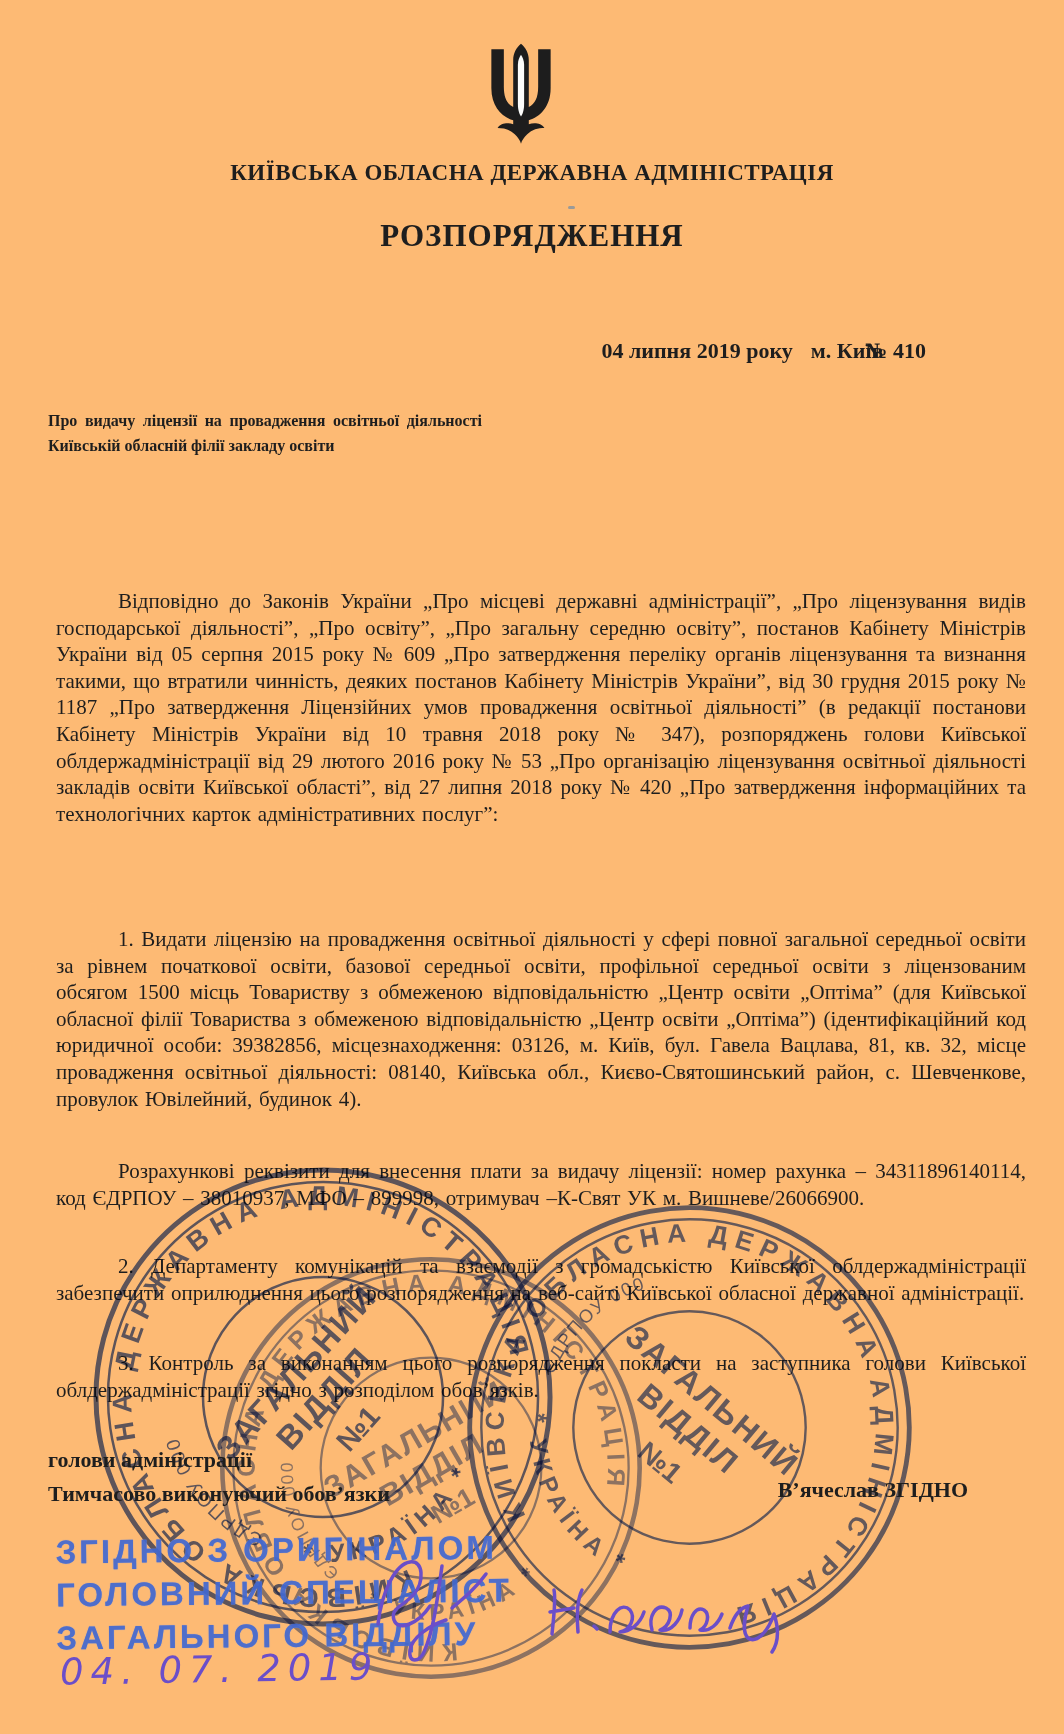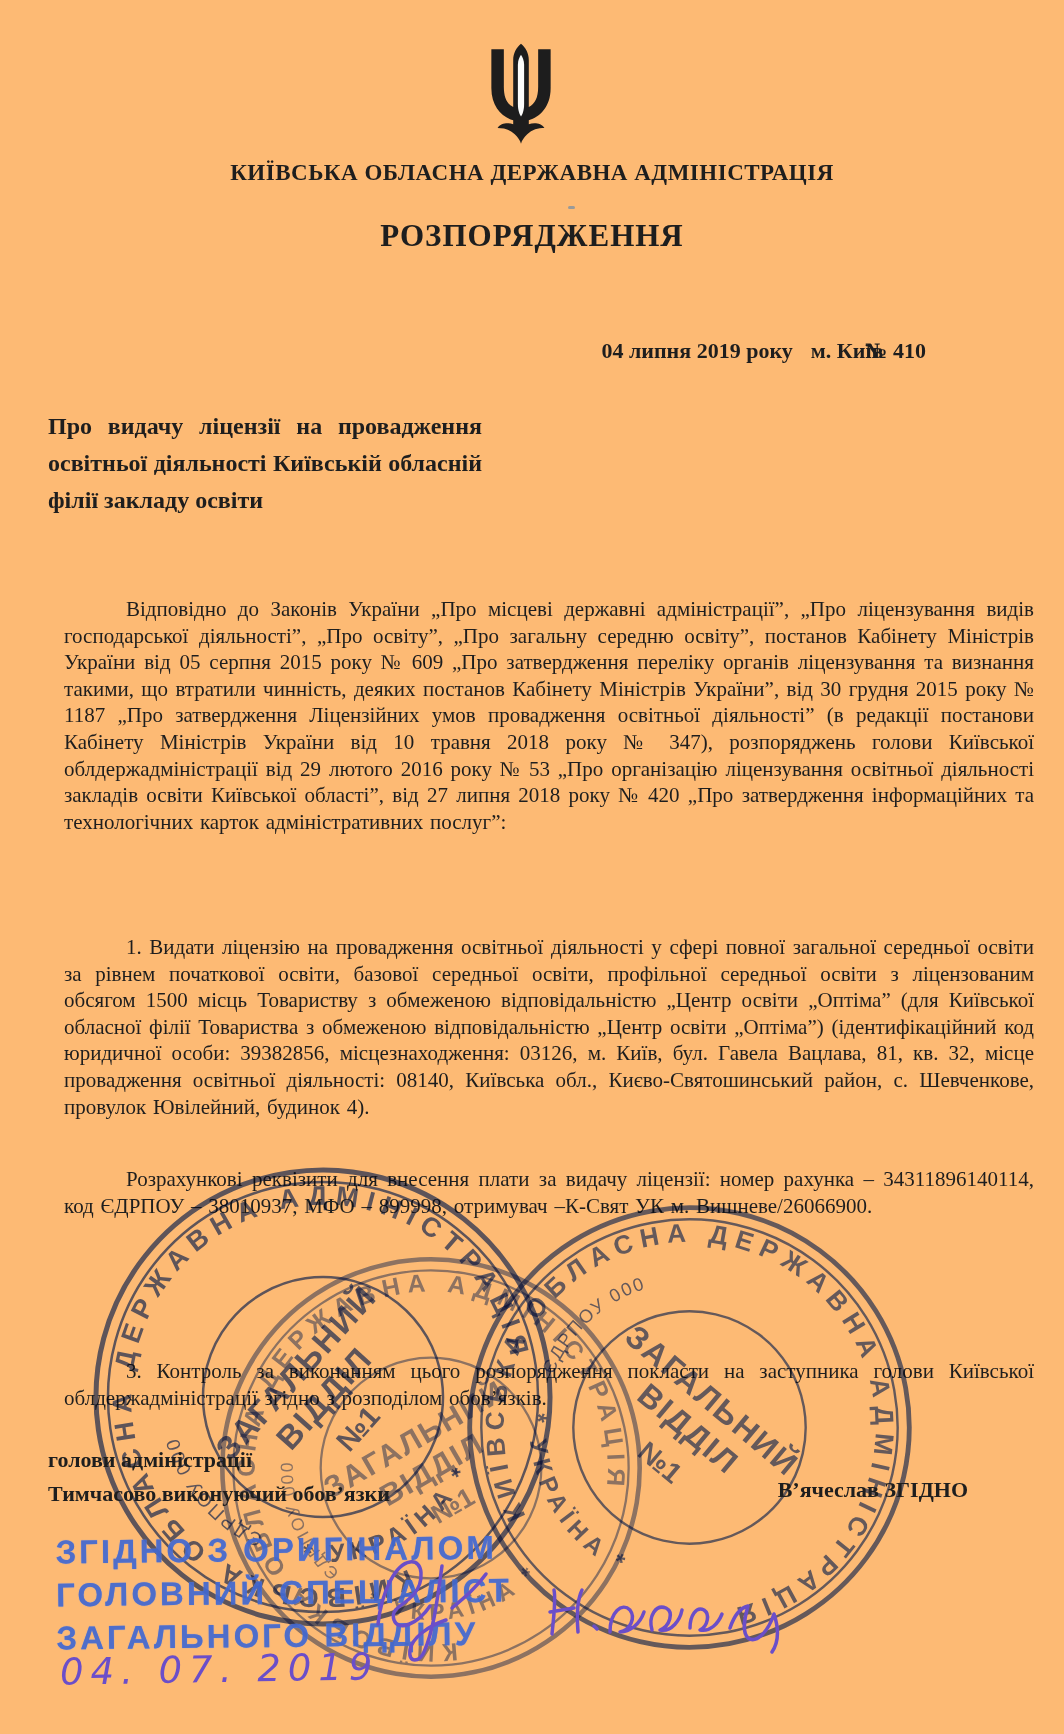--- a/index.html
+++ b/index.html
@@ -28,26 +28,26 @@
   .dateline {
     position:absolute; top:324px; left:0; right:0;
     display:flex; justify-content:flex-end;
     padding:0 138px 0 48px;
     font-weight:bold; font-size:22px;margin-top:14px;
   }
   .dateline .mid { transform:translateX(18px); }
 
   .subject {
     position:absolute; left:48px; top:408px; width:434px;
-    font-weight:bold; font-size:24px; line-height:37px;
+    font-weight:bold; font-size:16px; line-height:25px;
     text-align:justify;
   }
 
   .para {
-    position:absolute; left:48px; width:970px; margin:16px;
+    position:absolute; left:48px; width:970px; margin:8px;
     font-size:21px; line-height:26.6px;
     text-align:justify; text-indent:62px;
     word-spacing:1.5px;
   }
   .p-preamble { top:580px; }
   .p-item1    { top:918px; }
   .p-payment  { top:1150px; }
   .p-item2    { top:1245px; }
   .p-item3    { top:1342px; }
 
@@ -116,20 +116,21 @@
     <span>04 липня 2019 року</span>
     <span class="mid">м. Київ</span>
     <span>№ 410</span>
   </div>
 
   <div class="subject">Про видачу ліцензії на провадження освітньої діяльності Київській обласній філії закладу освіти</div>
 
   <p class="para p-preamble">Відповідно до Законів України „Про місцеві державні адміністрації”, „Про ліцензування видів господарської діяльності”, „Про освіту”, „Про загальну середню освіту”, постанов Кабінету Міністрів України від 05 серпня 2015 року № 609 „Про затвердження переліку органів ліцензування та визнання такими, що втратили чинність, деяких постанов Кабінету Міністрів України”, від 30 грудня 2015 року № 1187 „Про затвердження Ліцензійних умов провадження освітньої діяльності” (в редакції постанови Кабінету Міністрів України від 10 травня 2018 року № 347), розпоряджень голови Київської облдержадміністрації від 29 лютого 2016 року № 53 „Про організацію ліцензування освітньої діяльності закладів освіти Київської області”, від 27 липня 2018 року № 420 „Про затвердження інформаційних та технологічних карток адміністративних послуг”:</p>
   <p class="para p-item1">1. Видати ліцензію на провадження освітньої діяльності у сфері повної загальної середньої освіти за рівнем початкової освіти, базової середньої освіти, профільної середньої освіти з ліцензованим обсягом 1500 місць Товариству з обмеженою відповідальністю „Центр освіти „Оптіма” (для Київської обласної філії Товариства з обмеженою відповідальністю „Центр освіти „Оптіма”) (ідентифікаційний код юридичної особи: 39382856, місцезнаходження: 03126, м. Київ, бул. Гавела Вацлава, 81, кв. 32, місце провадження освітньої діяльності: 08140, Київська обл., Києво-Святошинський район, с. Шевченкове, провулок Ювілейний, будинок 4).</p>
   <p class="para p-payment">Розрахункові реквізити для внесення плати за видачу ліцензії: номер рахунка – 34311896140114, код ЄДРПОУ – 38010937, МФО – 899998, отримувач –К-Свят УК м. Вишневе/26066900.</p>
+  <p class="para p-item2">2. Департаменту комунікацій та взаємодії з громадськістю Київської облдержадміністрації забезпечити оприлюднення цього розпорядження на веб-сайті Київської обласної державної адміністрації.</p>
   <p class="para p-item3">3. Контроль за виконанням цього розпорядження покласти на заступника голови Київської облдержадміністрації згідно з розподілом обов’язків.</p>
 
   <div class="sig-left">
     <div>голови адміністрації</div>
     <div>Тимчасово виконуючий обов’язки</div>
   </div>
   <div class="sig-name">В’ячеслав ЗГІДНО</div>
 
   <svg width="0" height="0" style="position:absolute" aria-hidden="true">
     <defs>

